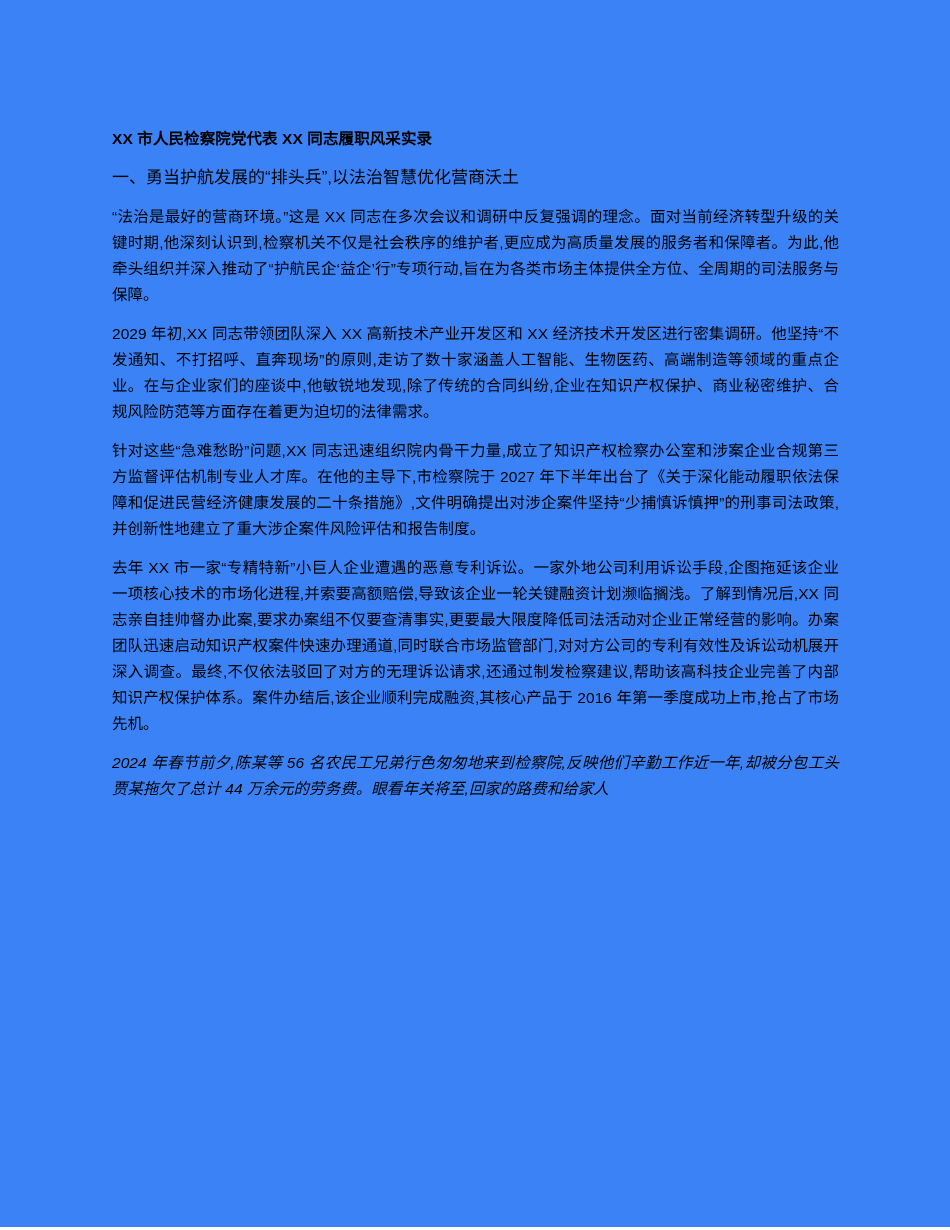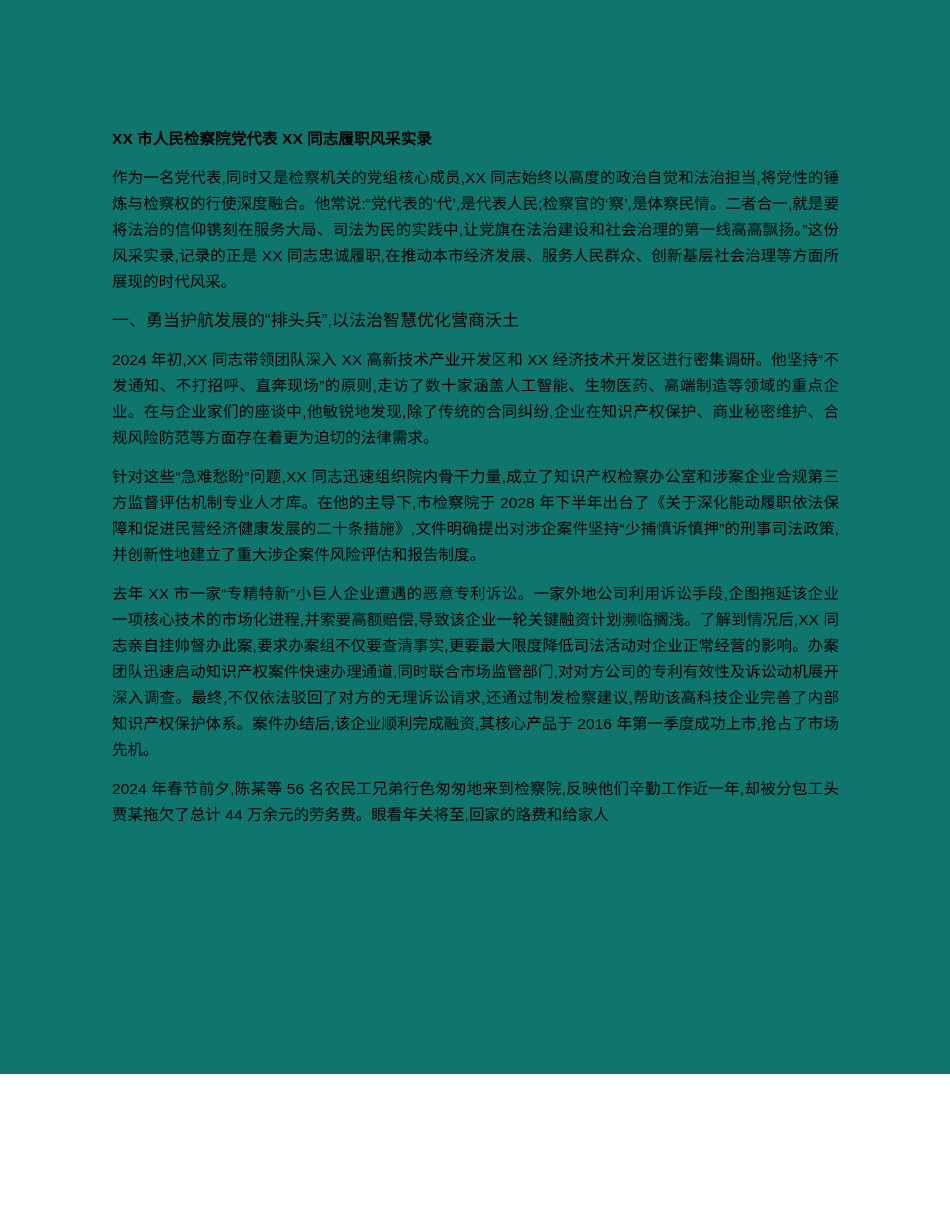--- a/index.html
+++ b/index.html
@@ -12,22 +12,22 @@
     width: 950px;
     height: 1230px;
     font-family: "Liberation Sans", "DejaVu Sans", sans-serif;
     color: #000000;
     -webkit-font-smoothing: antialiased;
   }
 
   .page {
     position: relative;
     width: 950px;
-    height: 1074px;
-    background: #0f766e;
+    height: 1227px;
+    background: #3b82f6;
     box-sizing: border-box;
     overflow: hidden;
   }
 
   .content {
     position: absolute;
     left: 112px;
     top: 126px;
     width: 727px;
   }
@@ -58,38 +58,39 @@
     text-align: justify;
     text-justify: inter-character;
     text-align-last: left;
     word-break: break-all;
     letter-spacing: 0.05px;
   }
 
   p.para:last-child,
   .section-heading:last-child {
     margin-bottom: 0;
+    font-style: italic;
   }
 </style>
 </head>
 <body>
 
 <div class="page">
   <div class="content">
 
     <h1 class="doc-title">XX 市人民检察院党代表 XX 同志履职风采实录</h1>
 
-    <p class="para">作为一名党代表,同时又是检察机关的党组核心成员,XX 同志始终以高度的政治自觉和法治担当,将党性的锤炼与检察权的行使深度融合。他常说:“党代表的‘代’,是代表人民;检察官的‘察’,是体察民情。二者合一,就是要将法治的信仰镌刻在服务大局、司法为民的实践中,让党旗在法治建设和社会治理的第一线高高飘扬。”这份风采实录,记录的正是 XX 同志忠诚履职,在推动本市经济发展、服务人民群众、创新基层社会治理等方面所展现的时代风采。</p>
 
     <p class="section-heading">一、勇当护航发展的“排头兵”,以法治智慧优化营商沃土</p>
 
+    <p class="para">“法治是最好的营商环境。”这是 XX 同志在多次会议和调研中反复强调的理念。面对当前经济转型升级的关键时期,他深刻认识到,检察机关不仅是社会秩序的维护者,更应成为高质量发展的服务者和保障者。为此,他牵头组织并深入推动了“护航民企‘益企’行”专项行动,旨在为各类市场主体提供全方位、全周期的司法服务与保障。</p>
 
-    <p class="para">2024 年初,XX 同志带领团队深入 XX 高新技术产业开发区和 XX 经济技术开发区进行密集调研。他坚持“不发通知、不打招呼、直奔现场”的原则,走访了数十家涵盖人工智能、生物医药、高端制造等领域的重点企业。在与企业家们的座谈中,他敏锐地发现,除了传统的合同纠纷,企业在知识产权保护、商业秘密维护、合规风险防范等方面存在着更为迫切的法律需求。</p>
+    <p class="para">2029 年初,XX 同志带领团队深入 XX 高新技术产业开发区和 XX 经济技术开发区进行密集调研。他坚持“不发通知、不打招呼、直奔现场”的原则,走访了数十家涵盖人工智能、生物医药、高端制造等领域的重点企业。在与企业家们的座谈中,他敏锐地发现,除了传统的合同纠纷,企业在知识产权保护、商业秘密维护、合规风险防范等方面存在着更为迫切的法律需求。</p>
 
-    <p class="para">针对这些“急难愁盼”问题,XX 同志迅速组织院内骨干力量,成立了知识产权检察办公室和涉案企业合规第三方监督评估机制专业人才库。在他的主导下,市检察院于 2028 年下半年出台了《关于深化能动履职依法保障和促进民营经济健康发展的二十条措施》,文件明确提出对涉企案件坚持“少捕慎诉慎押”的刑事司法政策,并创新性地建立了重大涉企案件风险评估和报告制度。</p>
+    <p class="para">针对这些“急难愁盼”问题,XX 同志迅速组织院内骨干力量,成立了知识产权检察办公室和涉案企业合规第三方监督评估机制专业人才库。在他的主导下,市检察院于 2027 年下半年出台了《关于深化能动履职依法保障和促进民营经济健康发展的二十条措施》,文件明确提出对涉企案件坚持“少捕慎诉慎押”的刑事司法政策,并创新性地建立了重大涉企案件风险评估和报告制度。</p>
 
     <p class="para">去年 XX 市一家“专精特新”小巨人企业遭遇的恶意专利诉讼。一家外地公司利用诉讼手段,企图拖延该企业一项核心技术的市场化进程,并索要高额赔偿,导致该企业一轮关键融资计划濒临搁浅。了解到情况后,XX 同志亲自挂帅督办此案,要求办案组不仅要查清事实,更要最大限度降低司法活动对企业正常经营的影响。办案团队迅速启动知识产权案件快速办理通道,同时联合市场监管部门,对对方公司的专利有效性及诉讼动机展开深入调查。最终,不仅依法驳回了对方的无理诉讼请求,还通过制发检察建议,帮助该高科技企业完善了内部知识产权保护体系。案件办结后,该企业顺利完成融资,其核心产品于 2016 年第一季度成功上市,抢占了市场先机。</p>
 
 
 
     <p class="para">2024 年春节前夕,陈某等 56 名农民工兄弟行色匆匆地来到检察院,反映他们辛勤工作近一年,却被分包工头贾某拖欠了总计 44 万余元的劳务费。眼看年关将至,回家的路费和给家人</p>
 
   </div>
 </div>
 

